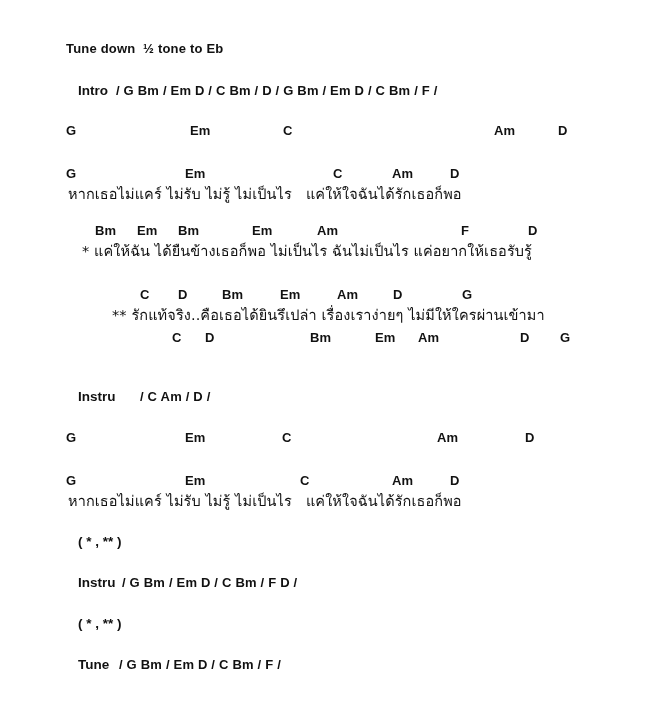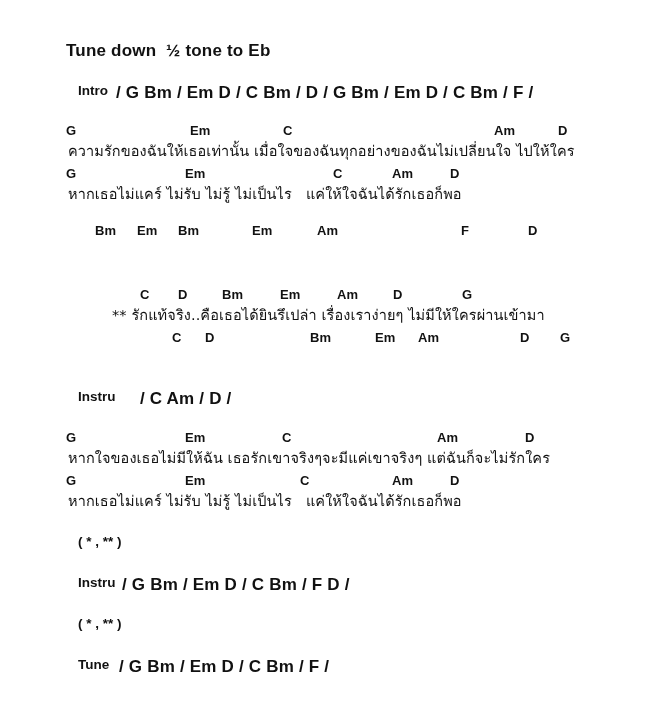--- a/index.html
+++ b/index.html
@@ -22,21 +22,21 @@
     height: 716px;
   }
   
   .run {
     position: absolute;
     white-space: pre;
     line-height: 1;
   }
   .hdr {
     font-weight: bold;
-    font-size: 17px;
+    font-size: 13px;
     letter-spacing: 0.2px;
   }
   .chord {
     font-weight: bold;
     font-size: 13px;
     letter-spacing: 0.2px;
   }
   .lyric {
     font-weight: normal;
     font-size: 14.5px;
@@ -57,36 +57,36 @@
   <div class="run hdr" style="left:66px; top:42px;">Tune down  ½ tone to Eb</div>
 
   <div class="run section-label" style="left:66px; top:84px;">Intro</div>
   <div class="run hdr" style="left:116px; top:84px;">/ G Bm / Em D / C Bm / D / G Bm / Em D / C Bm / F /</div>
 
   <div class="run chord" style="left:66px; top:124px;">G</div>
   <div class="run chord" style="left:190px; top:124px;">Em</div>
   <div class="run chord" style="left:283px; top:124px;">C</div>
   <div class="run chord" style="left:494px; top:124px;">Am</div>
   <div class="run chord" style="left:558px; top:124px;">D</div>
-  <div class="run lyric" style="left:68px; top:144px;">ความรักของฉันให้เธอเท่านั้น เมื่อใจของฉันทุกอย่างของฉันไม่เปลี่ยนใจ ไปให้ใคร</div>
 
   <div class="run chord" style="left:66px; top:167px;">G</div>
   <div class="run chord" style="left:185px; top:167px;">Em</div>
   <div class="run chord" style="left:333px; top:167px;">C</div>
   <div class="run chord" style="left:392px; top:167px;">Am</div>
   <div class="run chord" style="left:450px; top:167px;">D</div>
   <div class="run lyric" style="left:68px; top:187px;">หากเธอไม่แคร์ ไม่รับ ไม่รู้ ไม่เป็นไร   แค่ให้ใจฉันได้รักเธอก็พอ</div>
 
   <div class="run chord" style="left:95px; top:224px;">Bm</div>
   <div class="run chord" style="left:137px; top:224px;">Em</div>
   <div class="run chord" style="left:178px; top:224px;">Bm</div>
   <div class="run chord" style="left:252px; top:224px;">Em</div>
   <div class="run chord" style="left:317px; top:224px;">Am</div>
   <div class="run chord" style="left:461px; top:224px;">F</div>
   <div class="run chord" style="left:528px; top:224px;">D</div>
+  <div class="run lyric" style="left:82px; top:244px;">* แค่ให้ฉัน ได้ยืนข้างเธอก็พอ ไม่เป็นไร ฉันไม่เป็นไร แค่อยากให้เธอรับรู้</div>
 
   <div class="run chord" style="left:140px; top:288px;">C</div>
   <div class="run chord" style="left:178px; top:288px;">D</div>
   <div class="run chord" style="left:222px; top:288px;">Bm</div>
   <div class="run chord" style="left:280px; top:288px;">Em</div>
   <div class="run chord" style="left:337px; top:288px;">Am</div>
   <div class="run chord" style="left:393px; top:288px;">D</div>
   <div class="run chord" style="left:462px; top:288px;">G</div>
   <div class="run lyric" style="left:112px; top:308px;">** รักแท้จริง..คือเธอได้ยินรึเปล่า เรื่องเราง่ายๆ ไม่มีให้ใครผ่านเข้ามา</div>
 
@@ -99,21 +99,20 @@
   <div class="run chord" style="left:560px; top:331px;">G</div>
 
   <div class="run section-label" style="left:66px; top:390px;">Instru</div>
   <div class="run hdr" style="left:140px; top:390px;">/ C Am / D /</div>
 
   <div class="run chord" style="left:66px; top:431px;">G</div>
   <div class="run chord" style="left:185px; top:431px;">Em</div>
   <div class="run chord" style="left:282px; top:431px;">C</div>
   <div class="run chord" style="left:437px; top:431px;">Am</div>
   <div class="run chord" style="left:525px; top:431px;">D</div>
-  <div class="run lyric" style="left:68px; top:451px;">หากใจของเธอไม่มีให้ฉัน เธอรักเขาจริงๆจะมีแค่เขาจริงๆ แต่ฉันก็จะไม่รักใคร</div>
 
   <div class="run chord" style="left:66px; top:474px;">G</div>
   <div class="run chord" style="left:185px; top:474px;">Em</div>
   <div class="run chord" style="left:300px; top:474px;">C</div>
   <div class="run chord" style="left:392px; top:474px;">Am</div>
   <div class="run chord" style="left:450px; top:474px;">D</div>
   <div class="run lyric" style="left:68px; top:494px;">หากเธอไม่แคร์ ไม่รับ ไม่รู้ ไม่เป็นไร   แค่ให้ใจฉันได้รักเธอก็พอ</div>
 
   <div class="run section-label" style="left:66px; top:535px;">( * , ** )</div>
 

